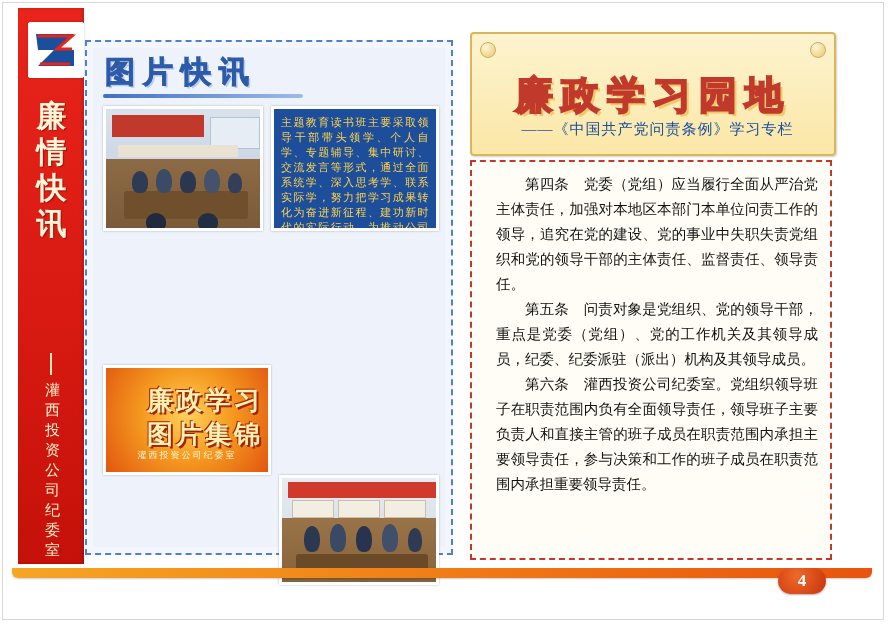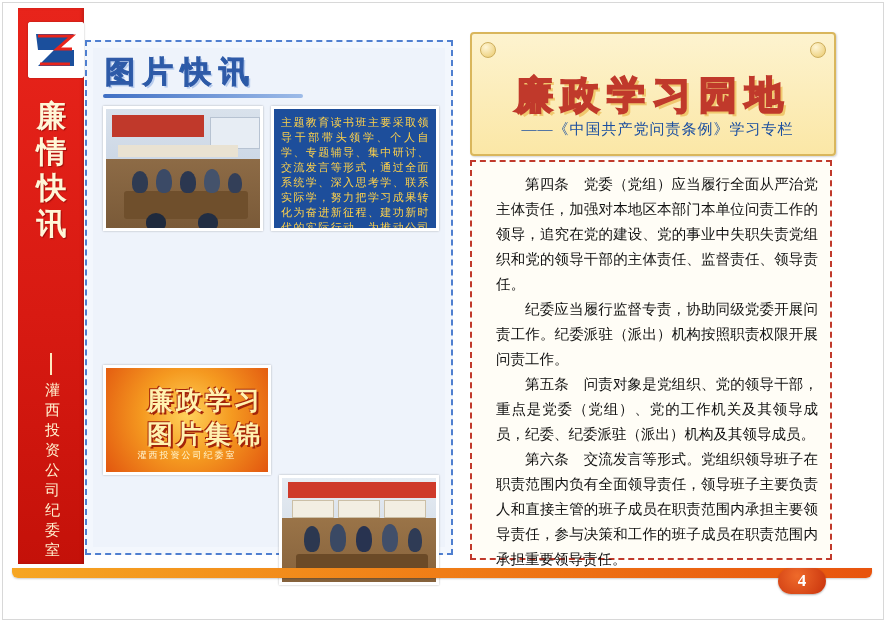--- a/index.html
+++ b/index.html
@@ -334,21 +334,20 @@
 
   <div class="right-head">
     <div class="ball" style="left:8px; top:8px;"></div>
     <div class="ball" style="right:8px; top:8px;"></div>
     <div class="rh-title">廉政学习园地</div>
     <div class="rh-sub">——《中国共产党问责条例》学习专栏</div>
   </div>
 
   <div class="right-body">
     <p class="art">第四条　党委（党组）应当履行全面从严治党主体责任，加强对本地区本部门本单位问责工作的领导，追究在党的建设、党的事业中失职失责党组织和党的领导干部的主体责任、监督责任、领导责任。</p>
-    <p class="art">纪委应当履行监督专责，协助同级党委开展问责工作。纪委派驻（派出）机构按照职责权限开展问责工作。</p>
     <p class="art">第五条　问责对象是党组织、党的领导干部，重点是党委（党组）、党的工作机关及其领导成员，纪委、纪委派驻（派出）机构及其领导成员。</p>
-    <p class="art">第六条　交流发言等形式。党组织领导班子在职责范围内负有全面领导责任，领导班子主要负责人和直接主管的班子成员在职责范围内承担主要领导责任，参与决策和工作的班子成员在职责范围内承担重要领导责任。</p>
+    <p class="art">第六条　灌西投资公司纪委室。党组织领导班子在职责范围内负有全面领导责任，领导班子主要负责人和直接主管的班子成员在职责范围内承担主要领导责任，参与决策和工作的班子成员在职责范围内承担重要领导责任。</p>
   </div>
 
   <div class="bottom-bar"></div>
   <div class="page-num">4</div>
 
 </div>
 
 </body></html>

